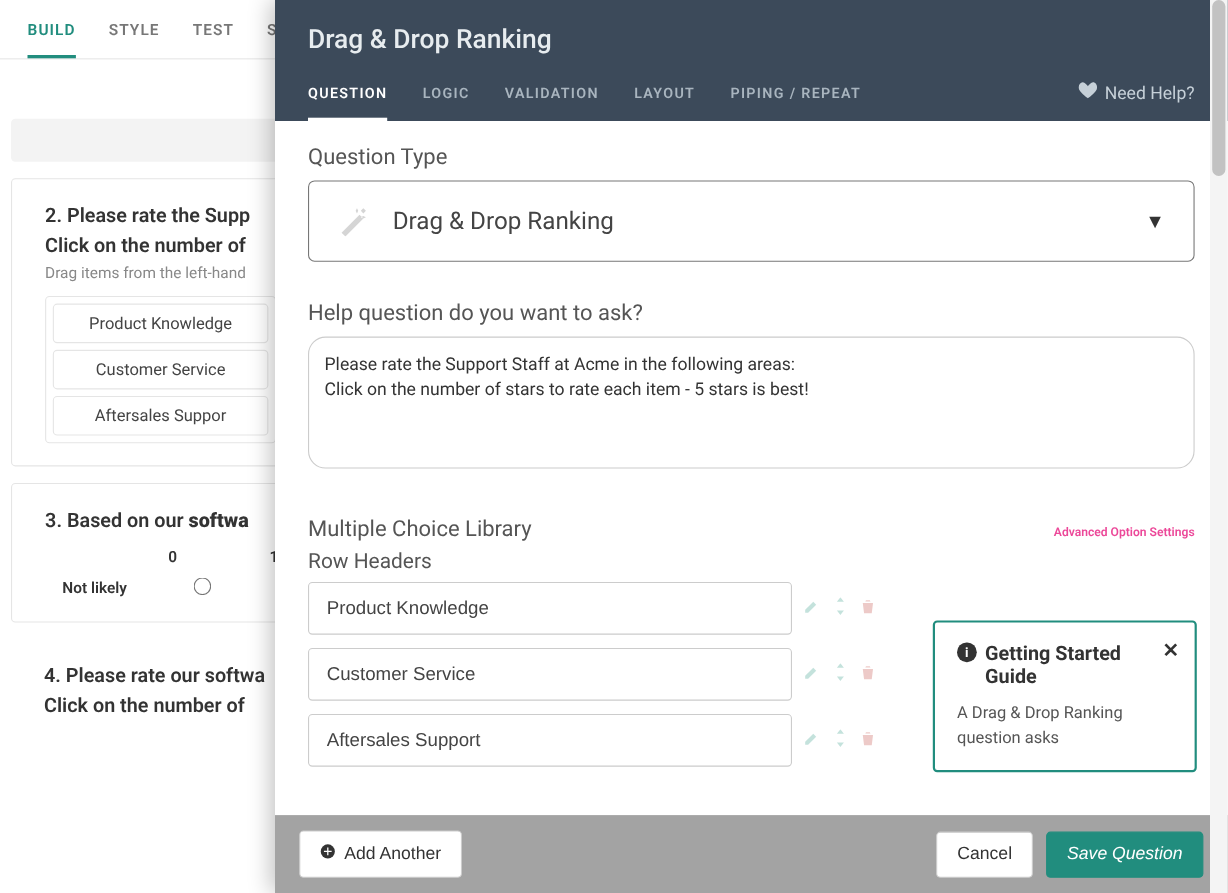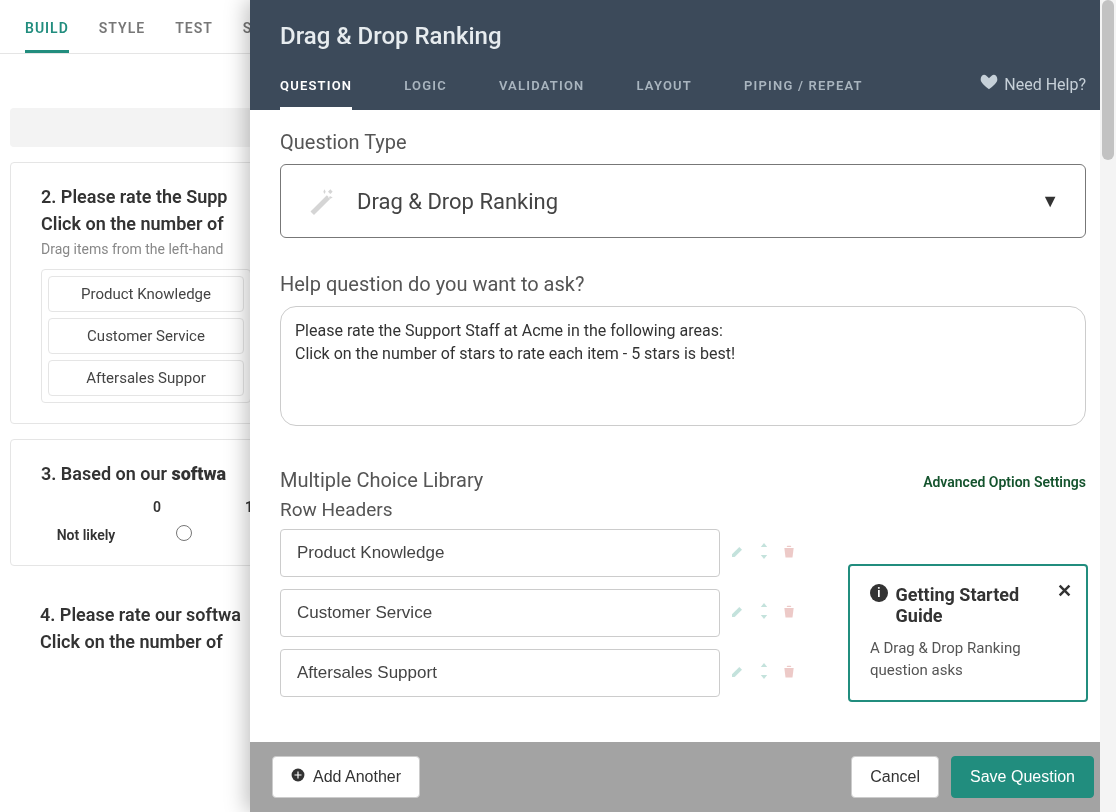--- a/index.html
+++ b/index.html
@@ -102,21 +102,21 @@
     flex-direction:column;
   }
   .modal-header {
     background:#3c4a5a;
     color:#fff;
     padding:22px 30px 0;
   }
   .modal-title { font-size:24px; font-weight:500; color:#e7ecef;}
   .modal-tabs {
     display:flex;
-    gap:52px;
+    gap:32px;
     margin-top:28px;
     font-size:13px;
     font-weight:600;
     letter-spacing:1.2px;
     color:#a9b5bf;
     position:relative;
   }
   .modal-tab {
     padding-bottom:14px;
     cursor:pointer;
@@ -202,23 +202,23 @@
 
   .mco-header {
     display:flex;
     align-items:baseline;
     margin-top:38px;
     margin-bottom:6px;
   }
   .mco-header .t1 { font-size:20px; color:#555; }
   .adv-link {
     margin-left:auto;
-    color:#14532d;
+    color:#ec4899;
     font-weight:600;
-    font-size:14px;
+    font-size:11px;
     cursor:pointer;
   }
   .rowheaders-label { font-size:19px; color:#555; margin-bottom:8px;}
 
   .rh-list { display:flex; flex-direction:column; gap:12px; }
   .rh-item { display:flex; align-items:center; gap:10px; }
   .rh-input {
     flex:1;
     max-width:440px;
     border:1px solid #ccc;
@@ -278,20 +278,21 @@
     background:#fff;
     color:#333;
     display:inline-flex;
     align-items:center;
     gap:8px;
   }
   .btn.primary {
     background:#218d7e;
     border-color:#218d7e;
     color:#fff;
+    font-style:italic;
   }
   .footer-spacer { flex:1; }
 
   
   svg { display:inline-block; }
 
   
   .outer-scroll {
     position:absolute;
     top:0; right:0;

